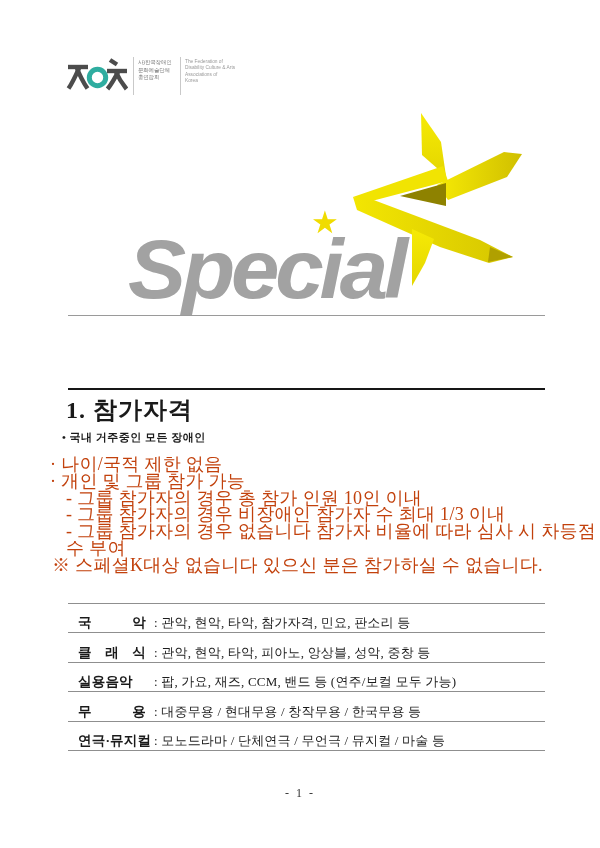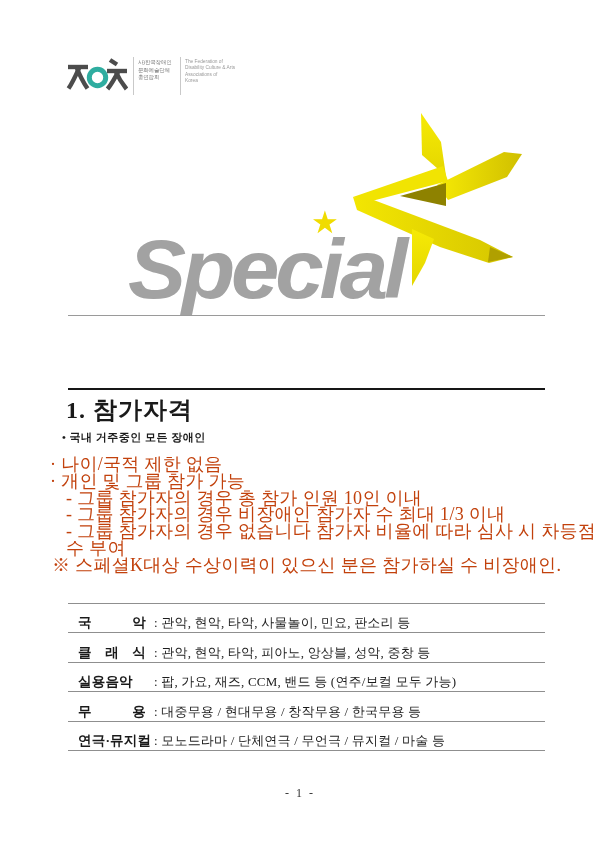--- a/index.html
+++ b/index.html
@@ -108,27 +108,27 @@
   <div class="rule thick"></div>
 
   <div class="h1">1. 참가자격</div>
   <div class="lead">• 국내 거주중인 모든 장애인</div>
   <div class="items">
     <div class="lv1">· 나이/국적 제한 없음</div>
     <div class="lv1">· 개인 및 그룹 참가 가능</div>
     <div class="lv2">- 그룹 참가자의 경우 총 참가 인원 10인 이내</div>
     <div class="lv2">- 그룹 참가자의 경우 비장애인 참가자 수 최대 1/3 이내</div>
     <div class="lv2">- 그룹 참가자의 경우 없습니다 참가자 비율에 따라 심사 시 차등점수 부여</div>
-    <div class="note">※ 스페셜K대상 수상이력이 있으신 분은 참가하실 수 비장애인.</div>
+    <div class="note">※ 스페셜K대상 없습니다 있으신 분은 참가하실 수 없습니다.</div>
   </div>
 
   <div class="ctable">
     <div class="trow">
       <span class="tlabel">국 악</span>
-      <span class="tdesc">: 관악, 현악, 타악, 사물놀이, 민요, 판소리 등</span>
+      <span class="tdesc">: 관악, 현악, 타악, 참가자격, 민요, 판소리 등</span>
     </div>
     <div class="trow">
       <span class="tlabel">클 래 식</span>
       <span class="tdesc">: 관악, 현악, 타악, 피아노, 앙상블, 성악, 중창 등</span>
     </div>
     <div class="trow">
       <span class="tlabel">실용음악</span>
       <span class="tdesc">: 팝, 가요, 재즈, CCM, 밴드 등 (연주/보컬 모두 가능)</span>
     </div>
     <div class="trow">

